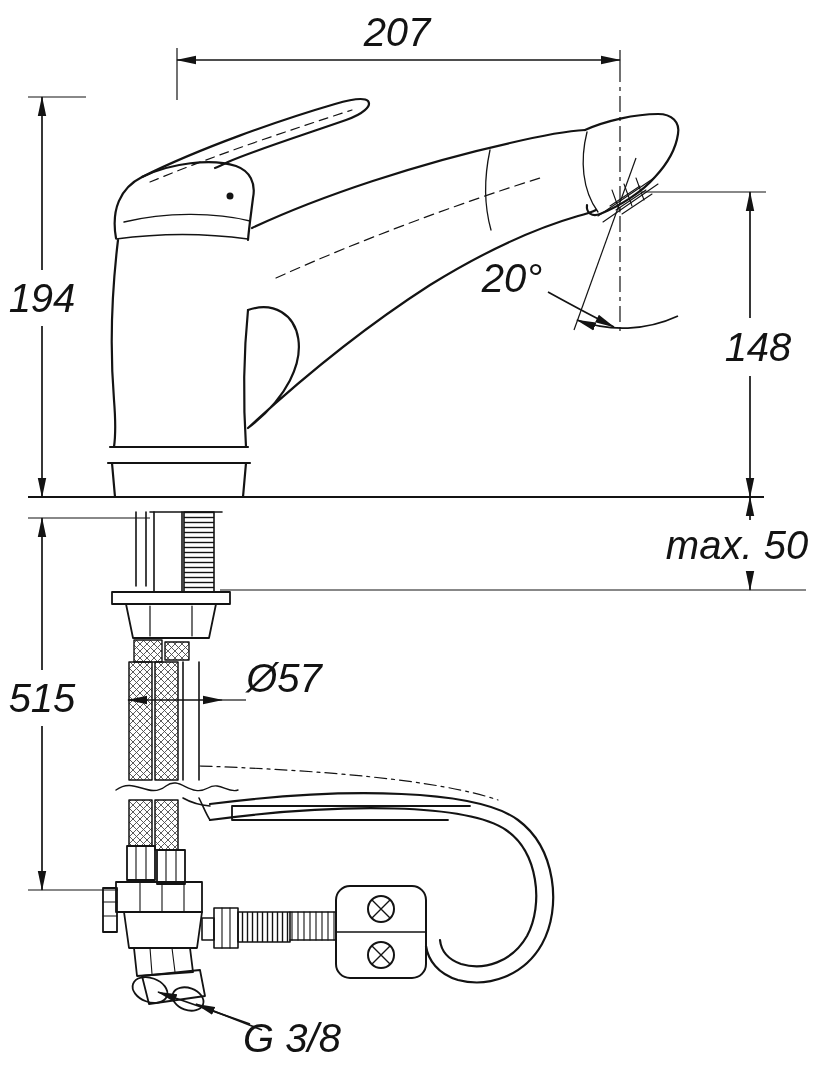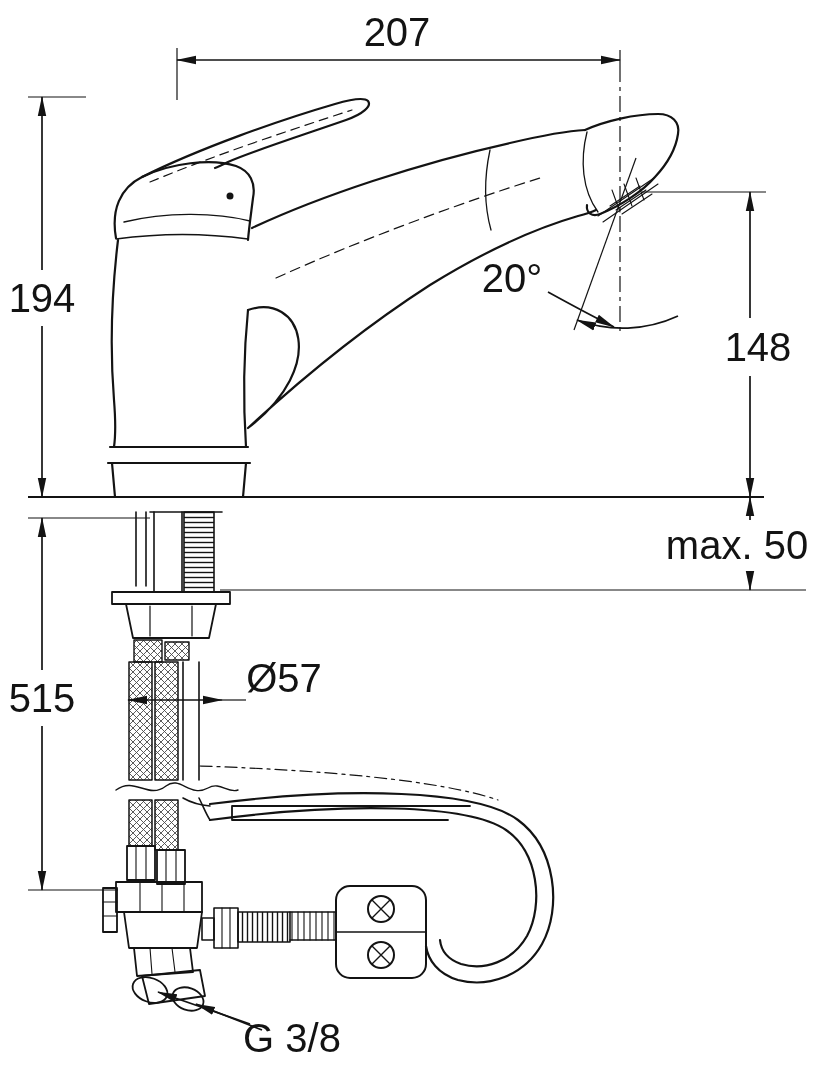--- a/index.html
+++ b/index.html
@@ -1,16 +1,16 @@
 <!DOCTYPE html>
 <html><head>
 <meta charset="utf-8">
 <style>
   html,body{margin:0;padding:0;background:#ffffff;}
-  .canvas{position:relative;width:831px;height:1067px;background:#ffffff;overflow:hidden;}
+  .canvas{position:relative;width:831px;height:1067px;background:#ffffff;overflow:hidden;font-style:italic;}
   svg{display:block;}
   svg text{font-family:"Liberation Sans","DejaVu Sans",sans-serif;font-size:40px;fill:#131313;}
 </style>
 </head>
 <body>
 
 <div class="canvas">
 <svg width="831" height="1080" viewBox="0 0 831 1080" xmlns="http://www.w3.org/2000/svg">
   <defs>
     <marker id="arrow" viewBox="0 0 20 10" refX="19" refY="5" markerWidth="20" markerHeight="10" orient="auto-start-reverse" markerUnits="userSpaceOnUse">

